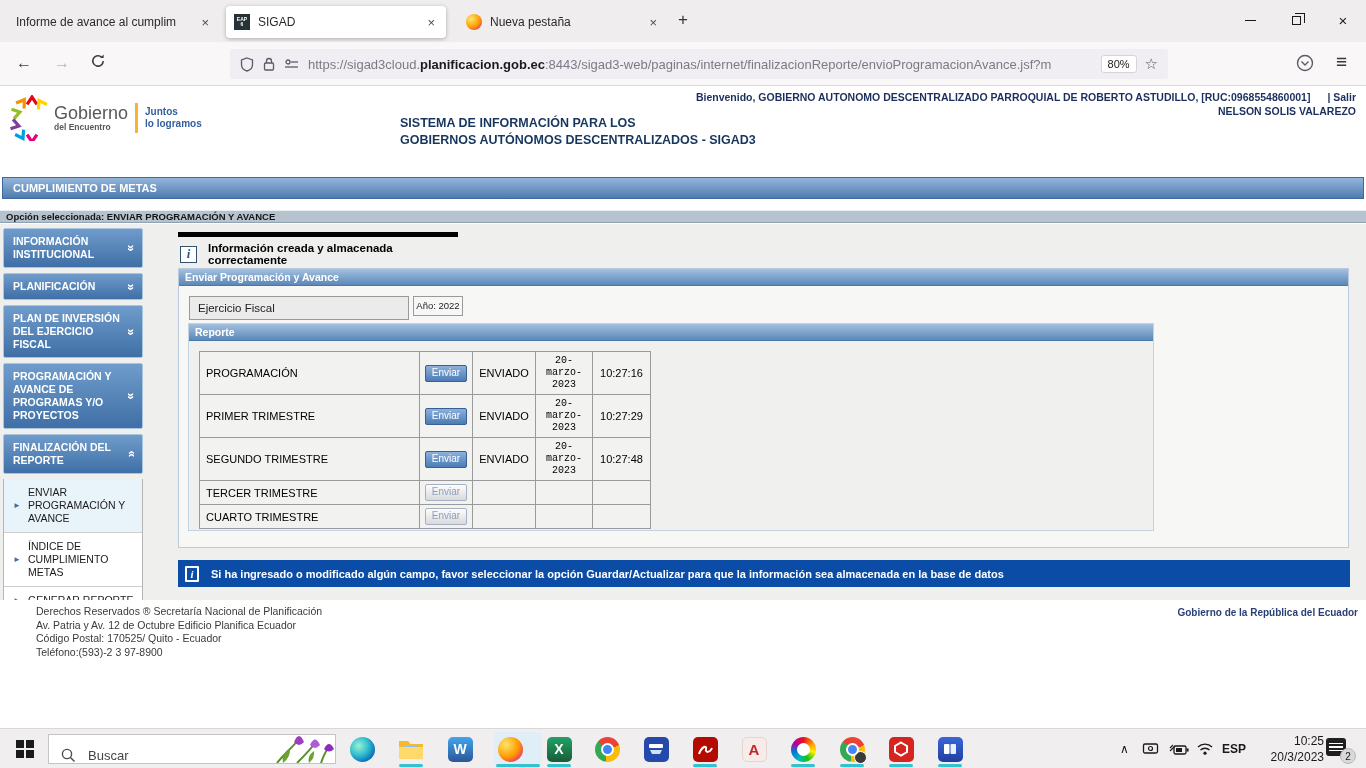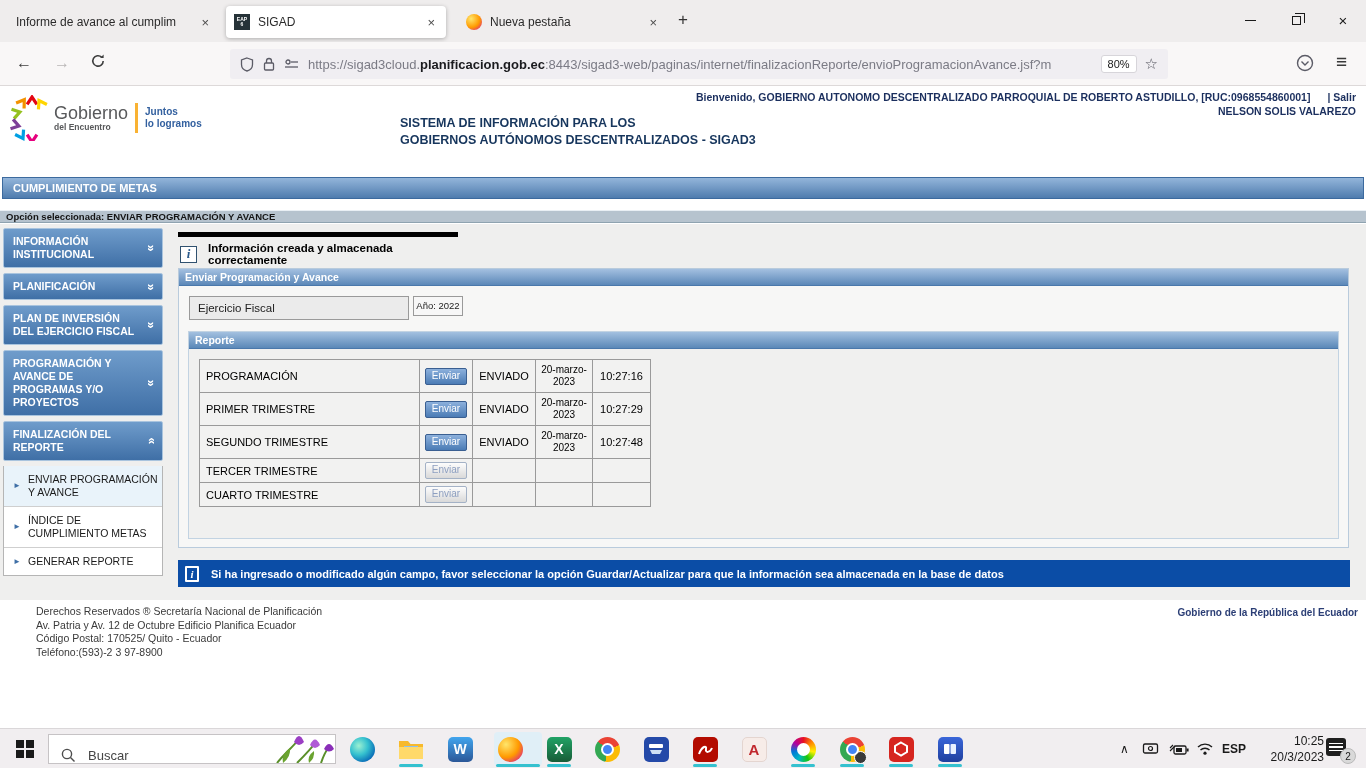--- a/index.html
+++ b/index.html
@@ -45,49 +45,49 @@
   .logo-sub{font-size:8.5px;font-weight:bold;color:#58595b;}
   .logo-div{width:3px;height:30px;background:#f9b233;margin:0 7px;}
   .logo-tag{font-size:10px;font-weight:bold;color:#33609f;line-height:12px;}
   .systitle{position:absolute;top:29px;left:400px;font-size:12.5px;font-weight:bold;color:#17365d;line-height:17px;}
 
   .modulebar{position:absolute;top:91px;left:2px;width:1362px;height:22px;background:linear-gradient(#93b5da,#4f7cae);border:1px solid #3c6a9e;color:#fff;font-weight:bold;font-size:11px;line-height:20px;padding-left:10px;}
   .optionbar{position:absolute;top:124px;left:0;width:1366px;height:13px;background:#b6c3ce;border-top:1px solid #e9eff4;border-bottom:1px solid #8fa3b0;font-size:9.5px;font-weight:bold;color:#141414;line-height:11px;padding-left:6px;}
   .contentbg{position:absolute;top:138px;left:0;width:1366px;height:376px;background:#efefee;}
 
   
-  .sidebar{position:absolute;top:142px;left:3px;width:160px;}
+  .sidebar{position:absolute;top:142px;left:3px;width:140px;}
   .menu-btn{position:relative;display:block;margin-bottom:5px;background:linear-gradient(#6f9ccb,#3f6fa6);border:1px solid #a9c4de;border-radius:2px;color:#fff;font-weight:bold;font-size:10.5px;line-height:13px;padding:6px 22px 6px 9px;cursor:default;}
   .menu-btn:last-of-type{margin-bottom:0;}
   .chev{position:absolute;right:5px;top:50%;width:12px;height:12px;margin-top:-6px;font-size:12px;line-height:12px;text-align:center;transform:rotate(90deg);}
   .chev.up{transform:rotate(-90deg);}
   .submenu{background:#fff;border:1px solid #b5b5b5;border-top:none;}
   .subitem{position:relative;padding:7px 4px 7px 24px;font-size:10.5px;color:#1a1a1a;line-height:13px;border-bottom:1px solid #cfcfcf;background:#fff;}
   .subitem:last-child{border-bottom:none;}
   .subitem.sel{background:#e9f3fa;}
   .tri{position:absolute;left:9px;top:50%;margin-top:-5px;color:#3f6fa6;font-size:8px;line-height:10px;}
 
   
   .msgbox{position:absolute;left:178px;top:146px;width:280px;border-top:5px solid #000;border-bottom:2px solid #000;padding:5px 0 6px 2px;display:flex;align-items:center;}
   .info-ico{width:17px;height:17px;background:#fff;border:1px solid #30516f;color:#2a5a8c;font-family:"Liberation Serif",serif;font-style:italic;font-weight:bold;font-size:13px;display:flex;align-items:center;justify-content:center;flex:none;}
   .msgbox span.msg{margin-left:11px;font-size:11.5px;font-weight:bold;color:#000;}
 
   .panel1{position:absolute;left:178px;top:182px;width:1171px;height:280px;background:#f7f7f6;border:1px solid #b9cbdc;}
   .phdr{height:17px;background:linear-gradient(#a3c0e0,#5b88b8);border-bottom:1px solid #4a78ab;color:#fff;font-weight:bold;font-size:10.5px;line-height:16px;padding-left:6px;}
   .fiscal{position:absolute;left:10px;top:27px;width:220px;height:24px;background:#ebebeb;border:1px solid #9a9a9a;font-size:11.5px;color:#222;line-height:22px;padding-left:8px;}
   .anio{position:absolute;left:234px;top:27px;width:50px;height:20px;background:#f7f7f7;border:1px solid #9a9a9a;font-size:9.5px;color:#222;line-height:18px;text-align:center;}
-  .panel2{position:absolute;left:9px;top:62px;width:1151px;height:208px;background:#f0f0ef;border:1px solid #c2d3e2;}
+  .panel2{position:absolute;left:9px;top:54px;width:966px;height:208px;background:#f0f0ef;border:1px solid #c2d3e2;}
   .rpt-body{padding:10px;}
 
   table.rpt{border-collapse:collapse;table-layout:fixed;width:451px;}
   .rpt th{background:linear-gradient(#8db1da,#4376b1);color:#16365c;font-weight:bold;font-size:10.5px;border:1px solid #e8eef5;padding:3px 2px;line-height:13px;}
   .rpt td{background:#f2f2f1;border:1px solid #9a9a9a;font-size:11px;color:#000;padding:3px 4px;text-align:center;line-height:12px;}
   .rpt td.etapa{text-align:left;padding-left:6px;font-size:11px;}
   .rpt .c-etapa{width:220px;}.rpt .c-env{width:53px;}.rpt .c-est{width:63px;}.rpt .c-fec{width:57px;}.rpt .c-hora{width:58px;}
-  .rpt td.fecha{font-size:10px;overflow-wrap:break-word;}
+  .rpt td.fecha{font-size:10px;overflow-wrap:break-word;font-family:Liberation Mono, monospace;}
   .btn-env{display:inline-block;font-size:10px;padding:1px 6px 2px;border-radius:2px;border:1px solid #3a5f91;background:linear-gradient(#8cb0dc,#4b7cb5);color:#fff;}
   .btn-env.dis{border:1px solid #a4b2c6;background:linear-gradient(#fdfdfd,#d9d9d9);color:#8d9fc0;}
   tr.r1 td,tr.r2 td,tr.r3 td{height:33px;}
   tr.r4 td,tr.r5 td{height:22px;}
 
   .notice{position:absolute;left:178px;top:474px;width:1172px;height:27px;background:#0b4da6;display:flex;align-items:center;padding-left:7px;}
   .info-ico-w{width:14px;height:16px;border:2px solid #fff;color:#fff;font-family:"Liberation Serif",serif;font-style:italic;font-weight:bold;font-size:11px;display:flex;align-items:center;justify-content:center;flex:none;border-radius:1px;}
   .notice span.msg{margin-left:12px;font-size:11px;font-weight:bold;color:#fff;}
 
   .footer{position:absolute;top:514px;left:0;width:1366px;height:128px;background:#fff;}

